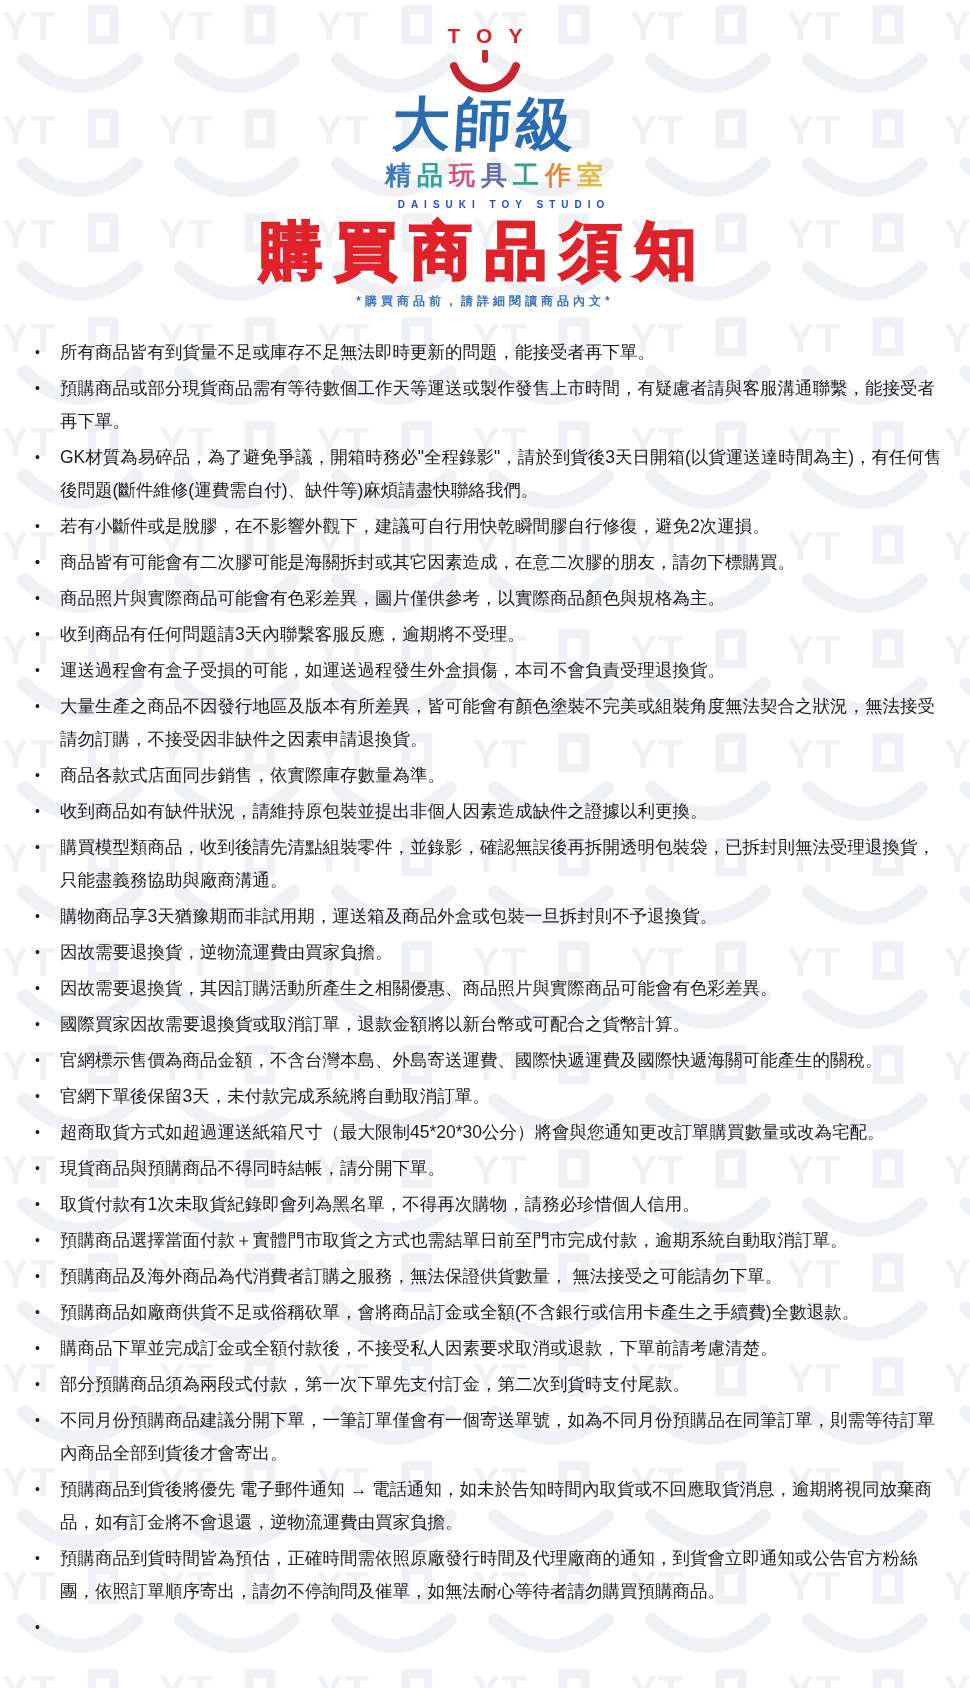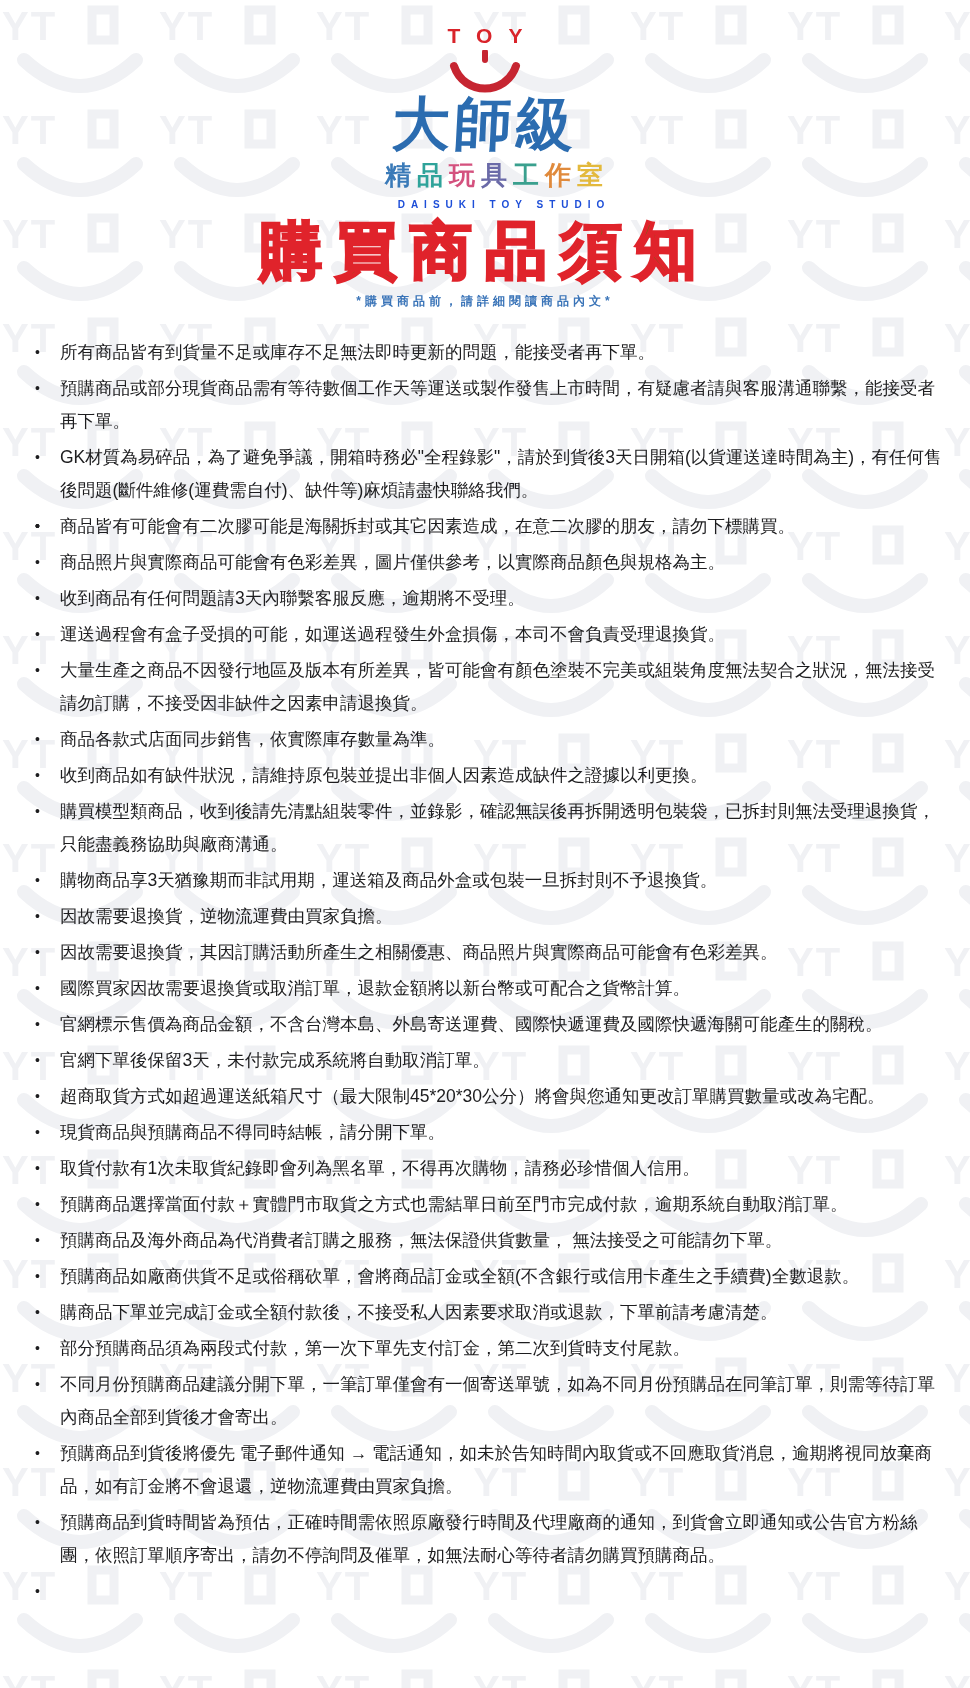--- a/index.html
+++ b/index.html
@@ -68,20 +68,21 @@
             <span>預購商品或部分現貨商品需有等待數個工作天等運送或製作發售上市時間，有疑慮者請與客服溝通聯繫，能接受者再下單。</span>
           </li>
 
           <li>
             <span class="bullet">•</span>
             <span>GK材質為易碎品，為了避免爭議，開箱時務必"全程錄影"，請於到貨後3天日開箱(以貨運送達時間為主)，有任何售後問題(斷件維修(運費需自付)、缺件等)麻煩請盡快聯絡我們。</span>
           </li>
 
           <li>
             <span class="bullet">•</span>
+            <span>若有小斷件或是脫膠，在不影響外觀下，建議可自行用快乾瞬間膠自行修復，避免2次運損。</span>
           </li>
 
           <li>
             <span class="bullet">•</span>
           </li>
 
           <li>
             <span class="bullet">•</span>
             <span>商品皆有可能會有二次膠可能是海關拆封或其它因素造成，在意二次膠的朋友，請勿下標購買。</span>
           </li>

